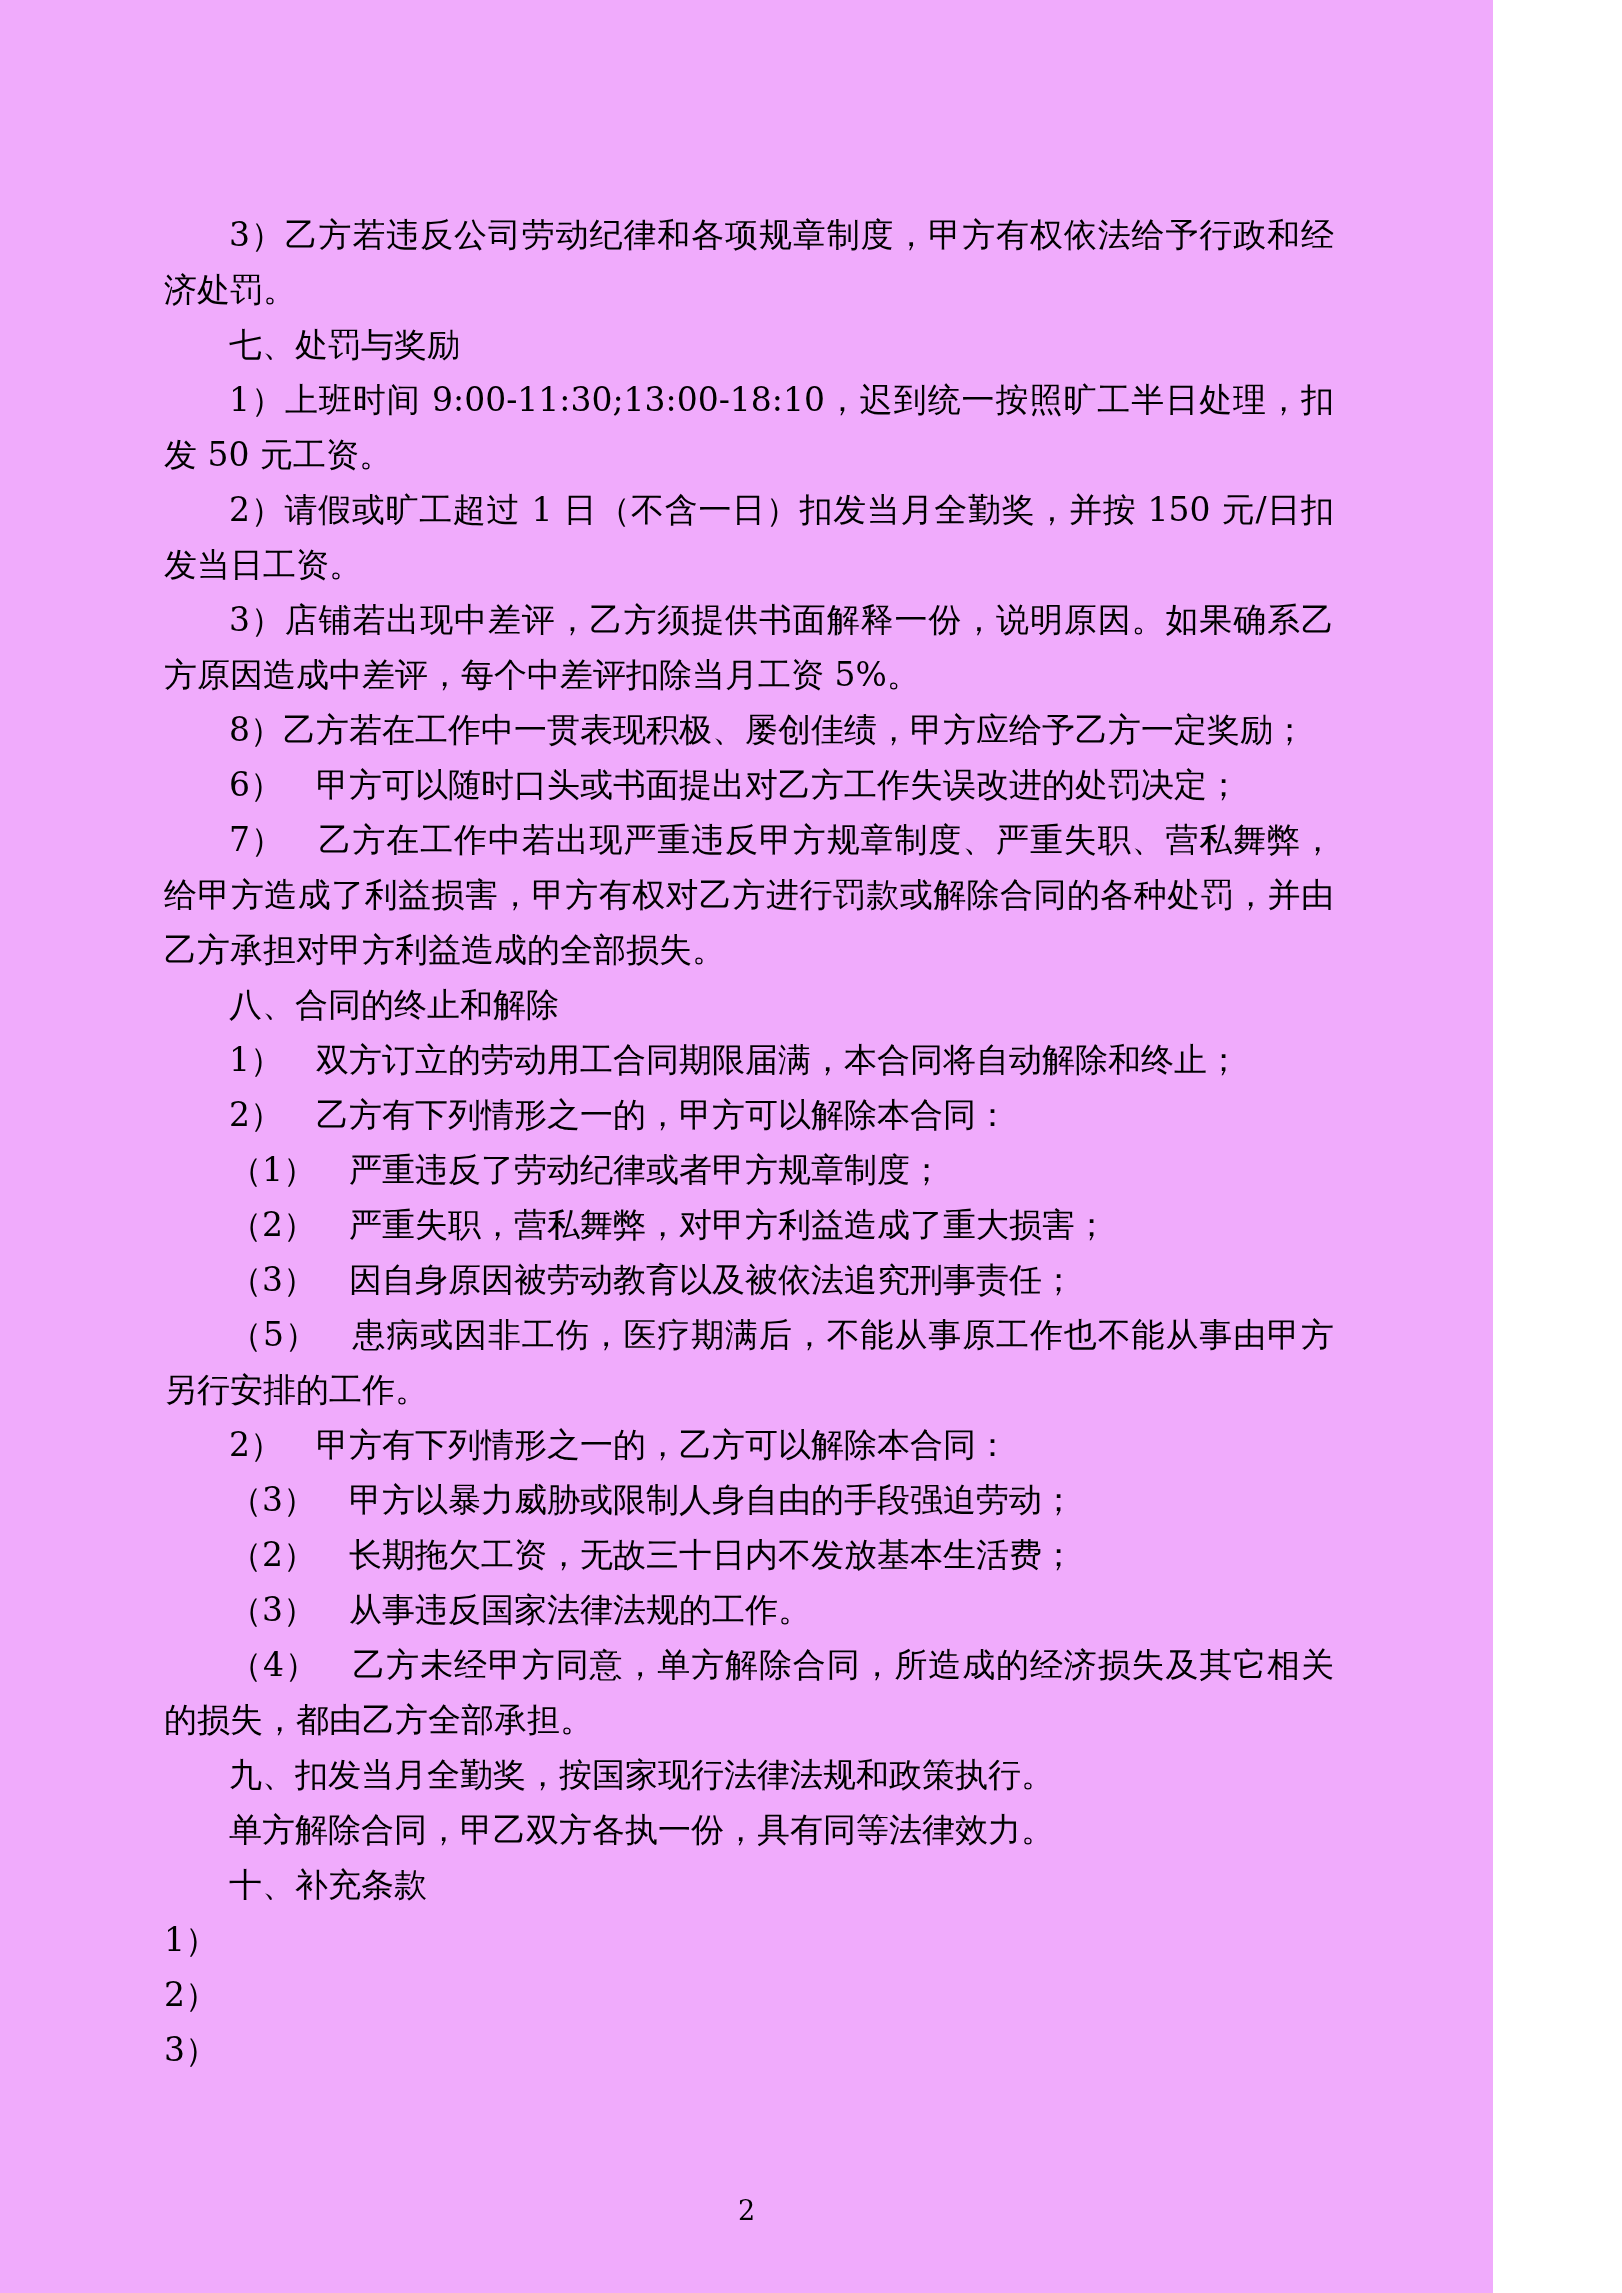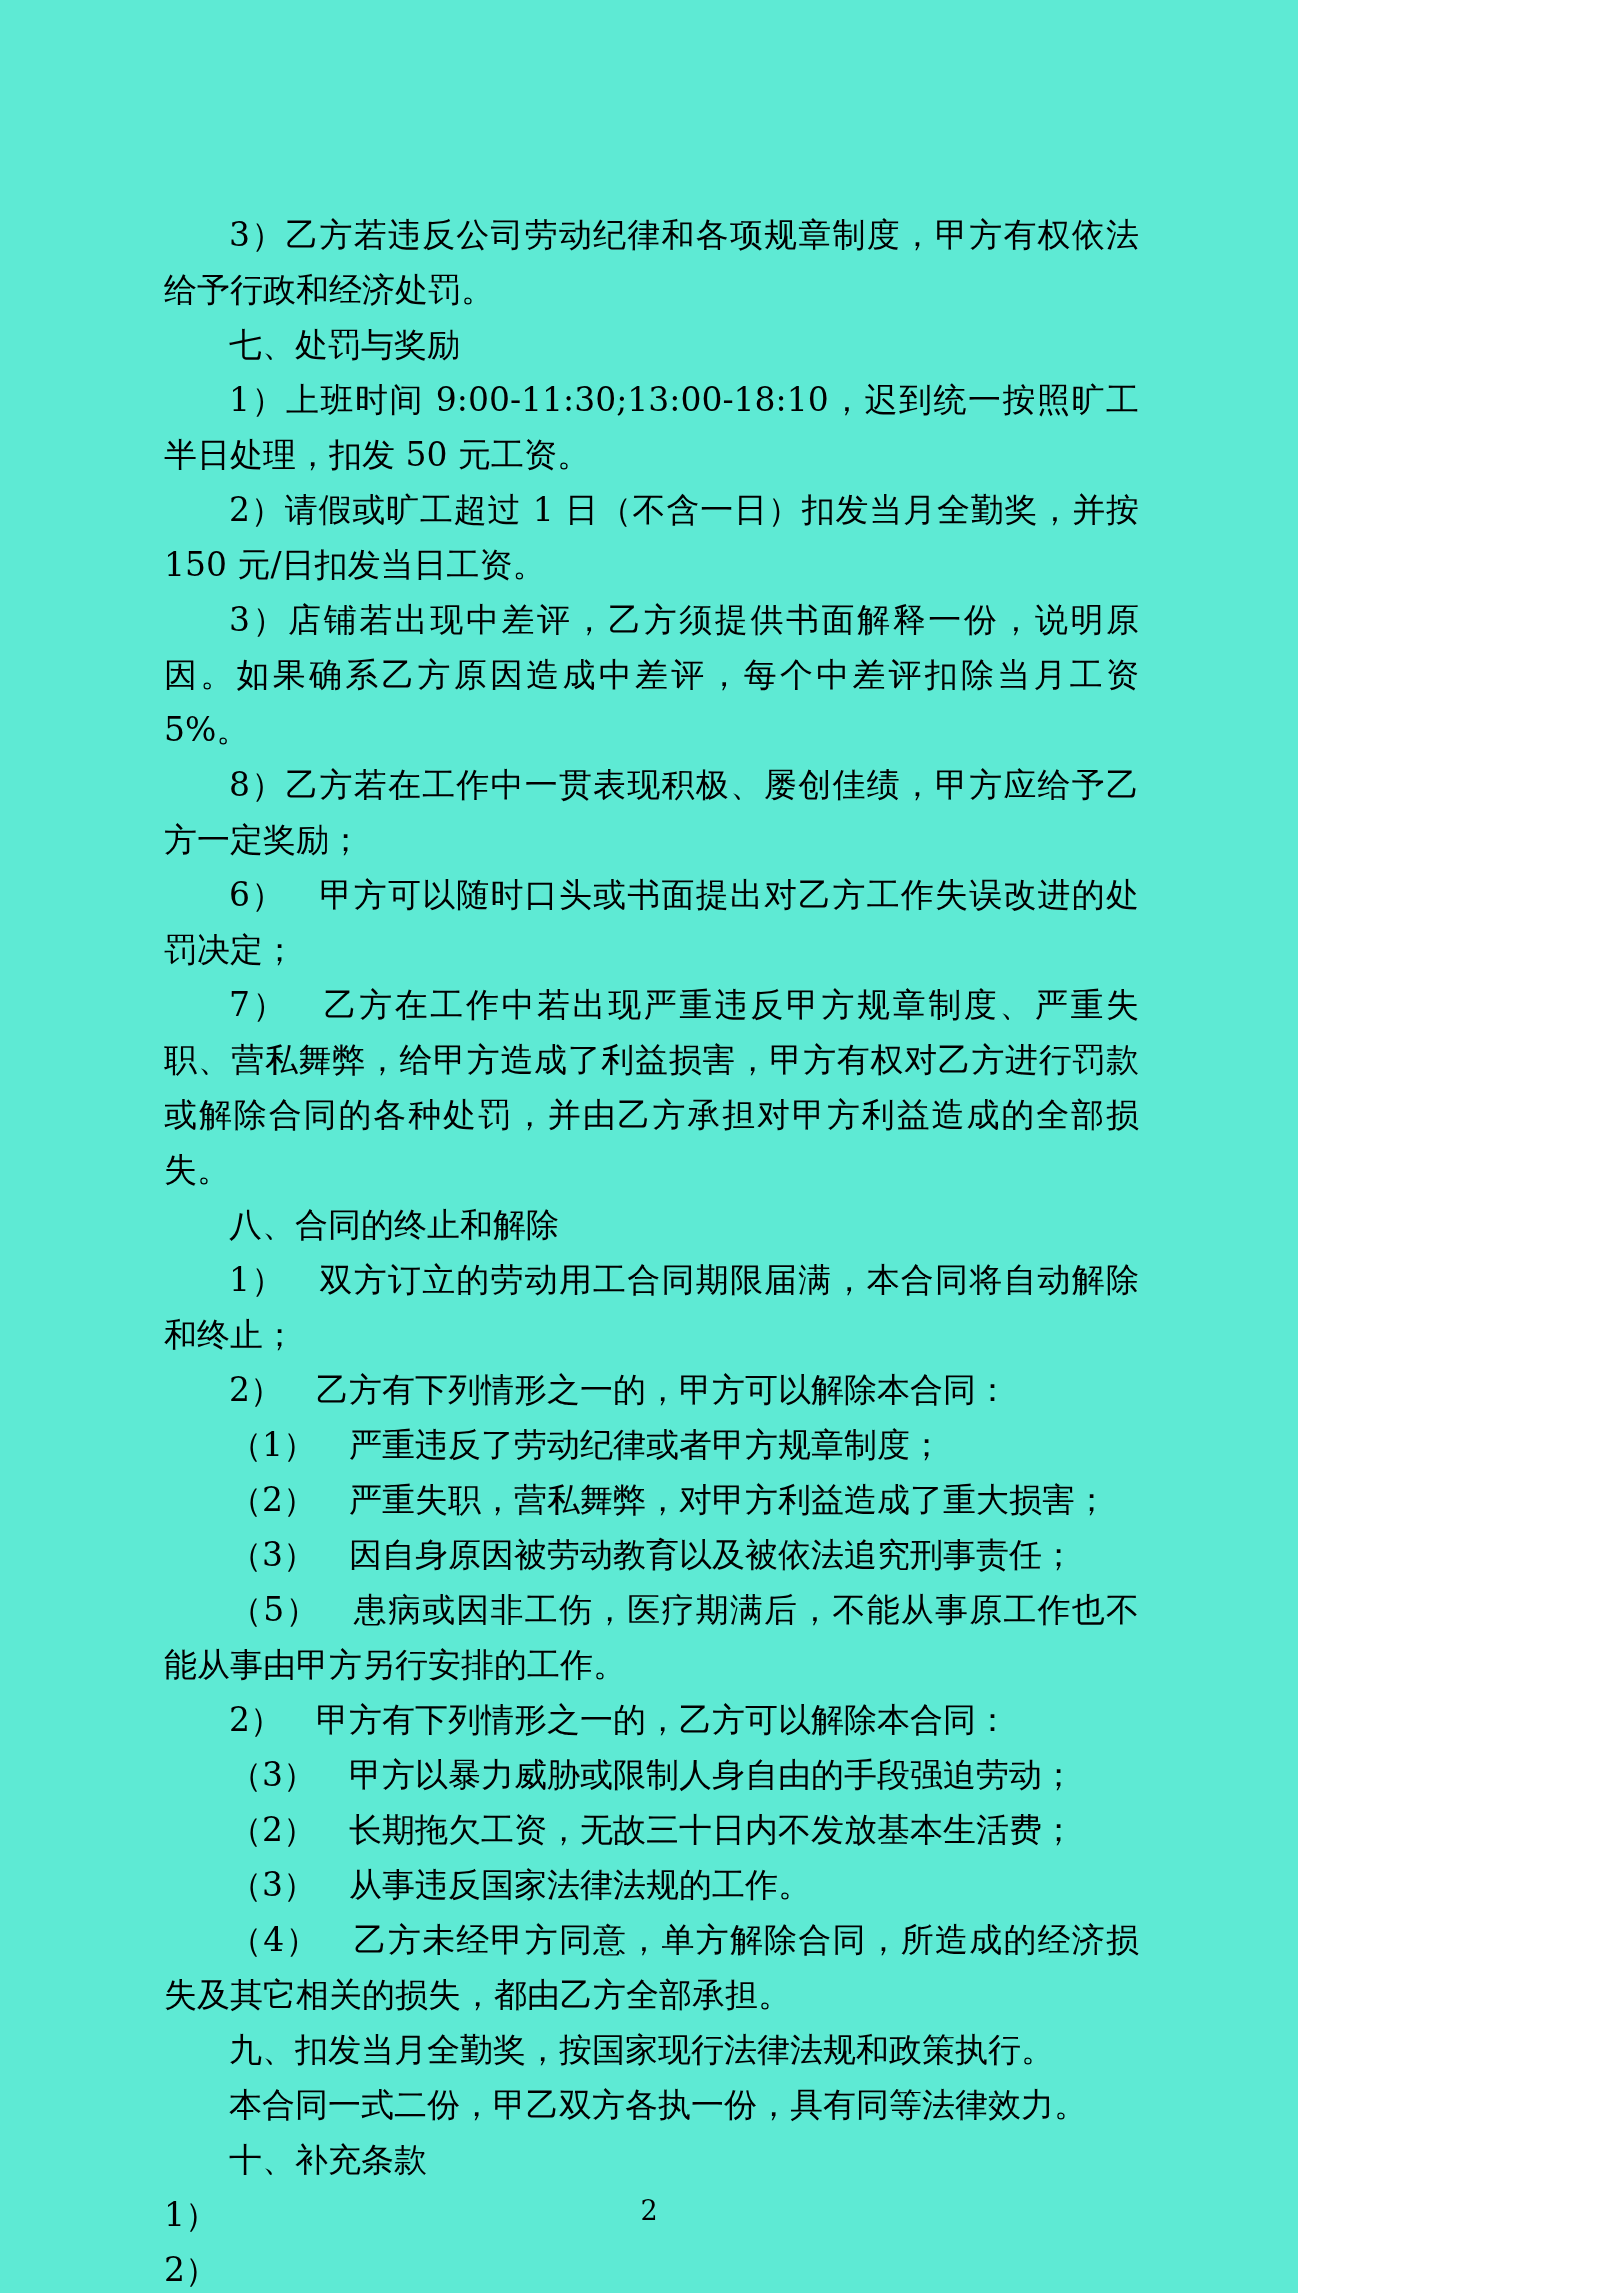--- a/index.html
+++ b/index.html
@@ -2,23 +2,23 @@
 <html style="font-size:14.5px"><head>
 <meta charset="utf-8">
 <style>
   html, body {
     margin: 0;
     padding: 0;
     background: #ffffff;
   }
   .page {
     position: relative;
-    width: 1298px;
+    width: 1493px;
     height: 2294px;
-    background: #5eead4;
+    background: #f0abfc;
     color: #000000;
     font-family: "DejaVu Serif", "Liberation Serif", serif;
     overflow: hidden;
   }
   .doc-body {
     position: absolute;
     left: 164px;
     right: 159px;
     top: 207px;
     font-size: 33px;
@@ -62,21 +62,21 @@
     <p class="indent">（1）　严重违反了劳动纪律或者甲方规章制度；</p>
     <p class="indent">（2）　严重失职，营私舞弊，对甲方利益造成了重大损害；</p>
     <p class="indent">（3）　因自身原因被劳动教育以及被依法追究刑事责任；</p>
     <p class="indent">（5）　患病或因非工伤，医疗期满后，不能从事原工作也不能从事由甲方另行安排的工作。</p>
     <p class="indent">2）　甲方有下列情形之一的，乙方可以解除本合同：</p>
     <p class="indent">（3）　甲方以暴力威胁或限制人身自由的手段强迫劳动；</p>
     <p class="indent">（2）　长期拖欠工资，无故三十日内不发放基本生活费；</p>
     <p class="indent">（3）　从事违反国家法律法规的工作。</p>
     <p class="indent">（4）　乙方未经甲方同意，单方解除合同，所造成的经济损失及其它相关的损失，都由乙方全部承担。</p>
     <p class="indent">九、扣发当月全勤奖，按国家现行法律法规和政策执行。</p>
-    <p class="indent">本合同一式二份，甲乙双方各执一份，具有同等法律效力。</p>
+    <p class="indent">单方解除合同，甲乙双方各执一份，具有同等法律效力。</p>
     <p class="indent">十、补充条款</p>
     <p>1）</p>
     <p>2）</p>
     <p>3）</p>
   </div>
   <div class="footer">2</div>
 </div>
 
 
 </body></html>

